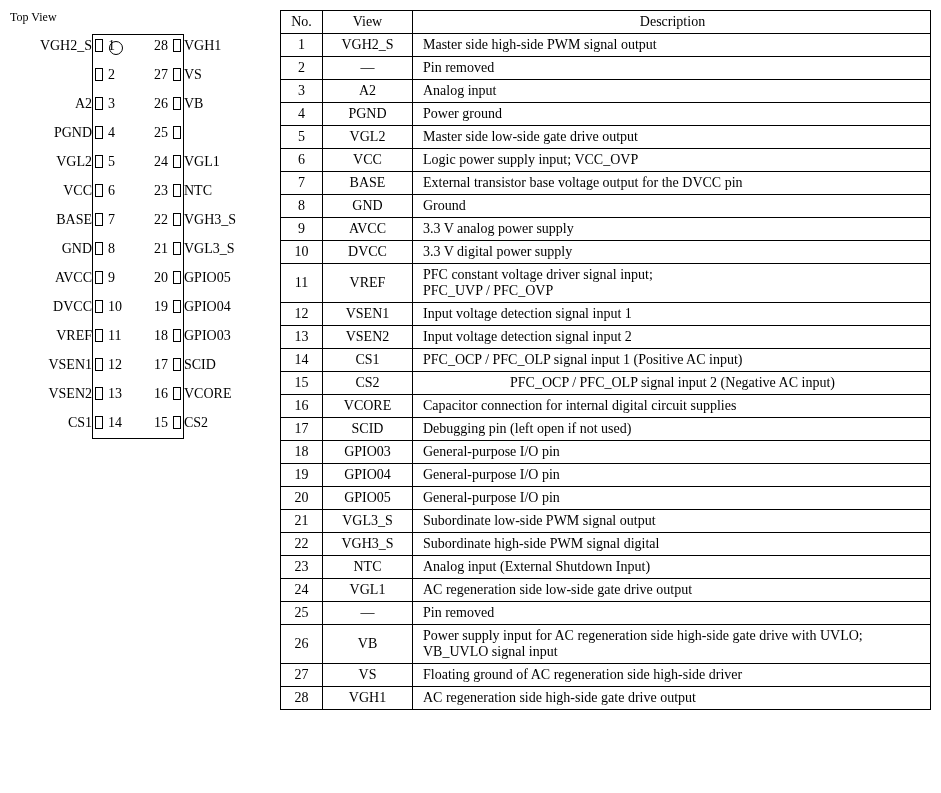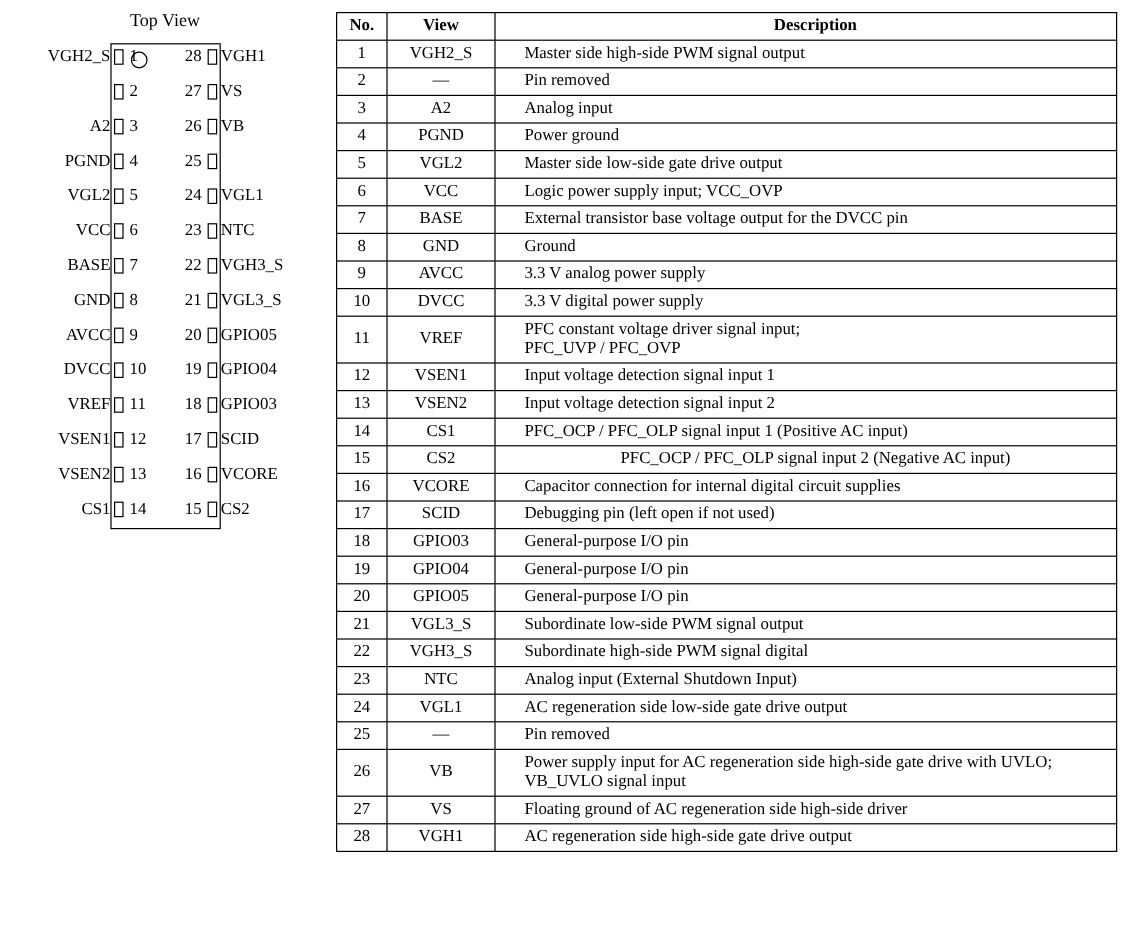--- a/index.html
+++ b/index.html
@@ -11,22 +11,22 @@
       background: white;
       color: black;
       display: flex;
       gap: 15px;
     }
     .left-panel {
       flex-shrink: 0;
       width: 255px;
     }
     .top-view-title {
-      text-align: center;
-      font-size: 15px;
+      text-align: left;
+      font-size: 12px;
       margin-bottom: 6px;
     }
     .chip-diagram {
       position: relative;
       width: 255px;
       height: 420px;
     }
     .chip-body {
       position: absolute;
       left: 82px;
@@ -98,27 +98,27 @@
       border-collapse: collapse;
       width: 100%;
     }
     th, td {
       border: 1px solid black;
       padding: 3px 8px;
       font-size: 14px;
       vertical-align: middle;
     }
     th {
-      font-weight: bold;
+      font-weight: normal;
       text-align: center;
       margin-top: 28px;
     }
     .col-no { width: 42px; text-align: center; }
     .col-name { width: 90px; text-align: center; }
-    .col-desc { text-align: left; padding-left: 24px; }
+    .col-desc { text-align: left; padding-left: 10px; }
     th.col-desc { text-align: center; }
   </style>
 </head>
 <body>
 
 <div class="left-panel">
   <div class="top-view-title">Top View</div>
   <div class="chip-diagram">
     <div class="chip-body"></div>
     <div class="pin1-marker"></div>

